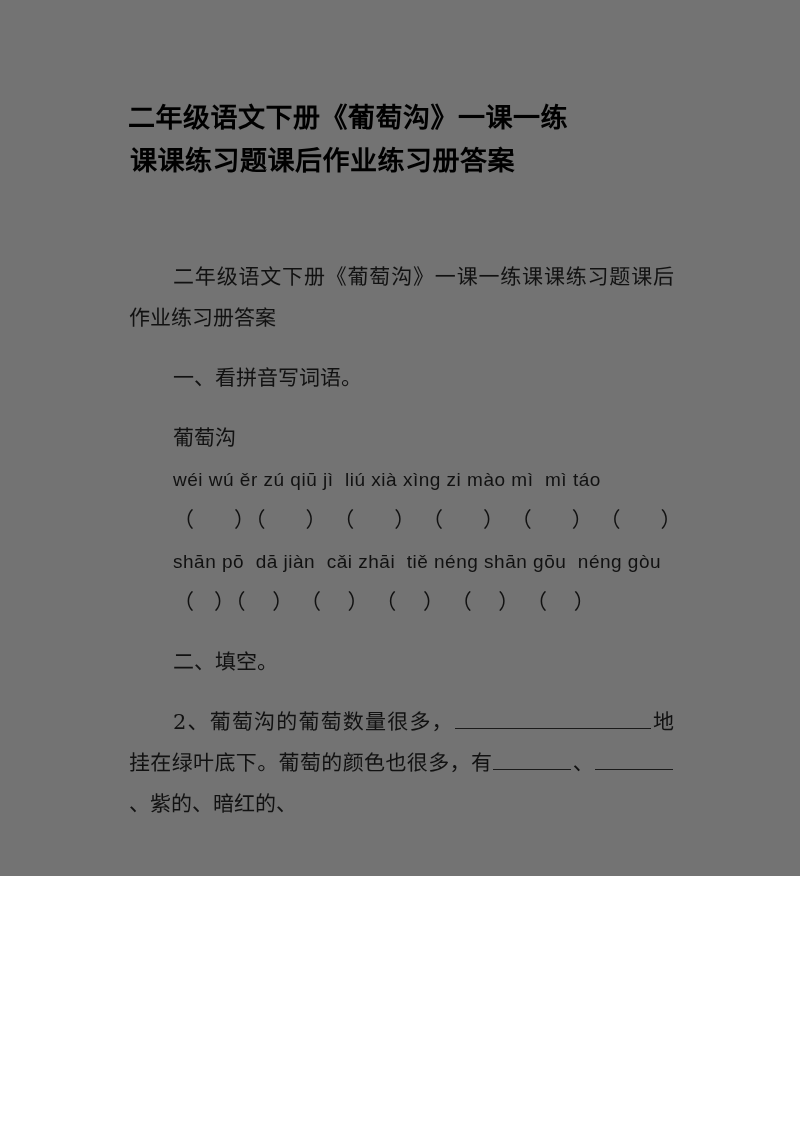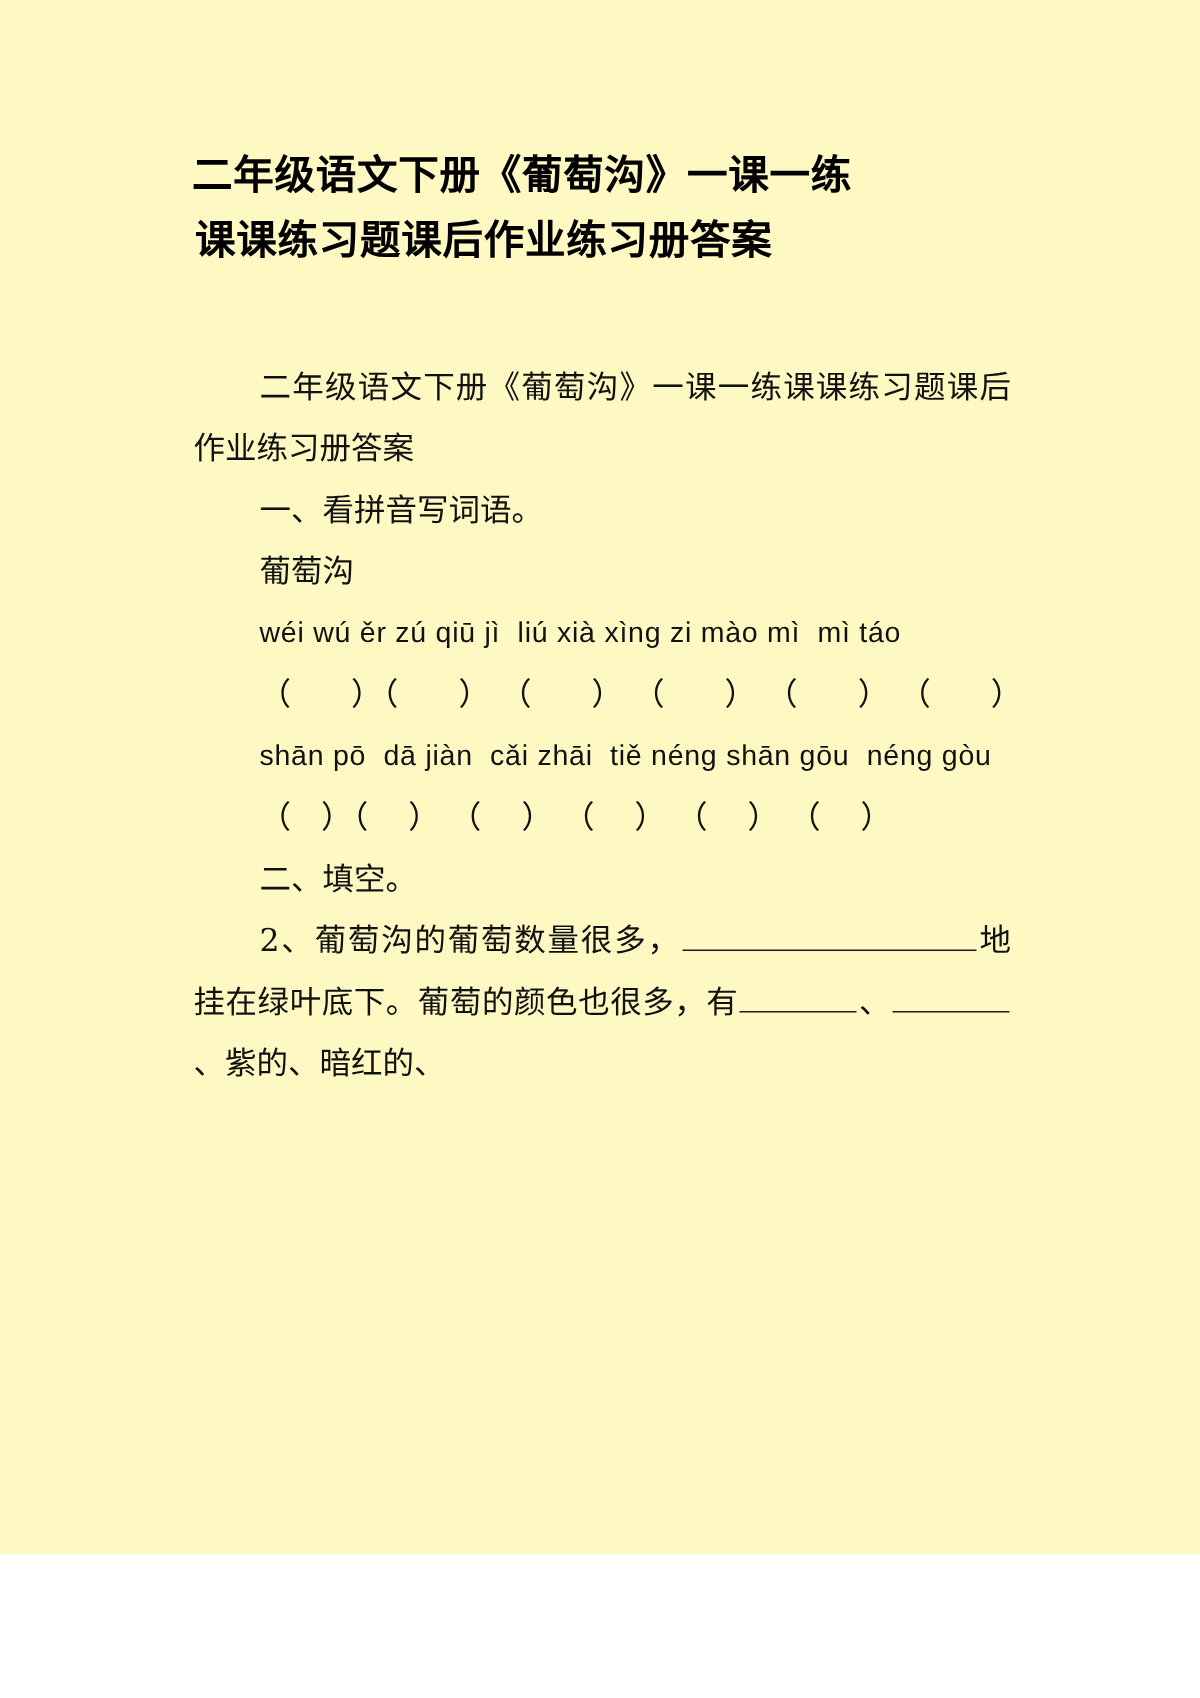--- a/index.html
+++ b/index.html
@@ -4,22 +4,22 @@
 <title>二年级语文下册《葡萄沟》一课一练</title>
 <style>
   html, body {
     margin: 0;
     padding: 0;
     background: #ffffff;
   }
   .page {
     position: relative;
     width: 800px;
-    height: 1036px;
-    background: #fef9c3;
+    height: 876px;
+    background: #737373;
     overflow: hidden;
     font-family: "DejaVu Serif", "Liberation Serif", serif;
     color: #000000;
     box-sizing: border-box;
   }
 
   
   .doc-title {
     position: absolute;
     left: 128px;
@@ -51,20 +51,21 @@
   .para {
     font-size: 21px;
     line-height: 41px;
     text-align: justify;
     text-justify: inter-ideograph;
     margin: 0;
     color: #111111;
   }
   .para.indent {
     text-indent: 44px;
+    margin-top: 19px;
   }
 
   
   .pinyin {
     font-family: Liberation Sans, sans-serif;
     font-size: 19px;
     line-height: 41px;
     letter-spacing: 0.5px;
     margin: 0;
     color: #111111;

